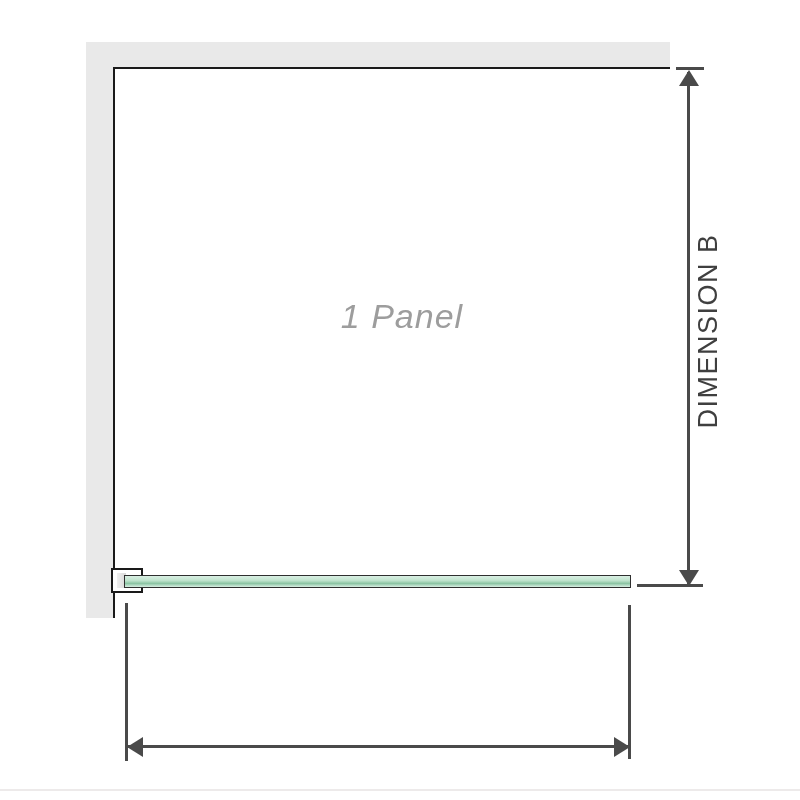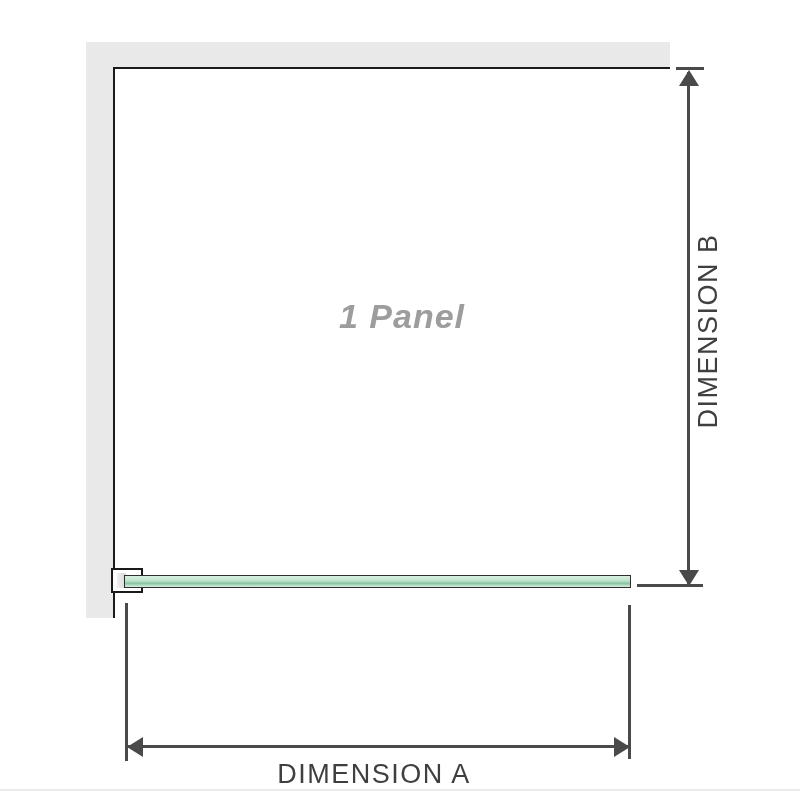--- a/index.html
+++ b/index.html
@@ -15,21 +15,21 @@
   .wall-top{left:86px;top:42px;width:584px;height:25px;}
   .wall-left{left:86px;top:42px;width:27px;height:576px;}
   
   .frame-line{position:absolute;background:var(--outline);z-index:2;}
   .frame-top{left:113px;top:67px;width:557px;height:2px;}
   .frame-left{left:113px;top:67px;width:2px;height:551px;}
   
   .panel-label{
     position:absolute;left:402px;top:316px;
     transform:translate(-50%,-50%);
-    font-size:34px;font-style:italic;font-weight:700;
+    font-size:34px;font-style:italic;font-weight:400;
     color:var(--panel_label_text);letter-spacing:1px;white-space:nowrap;z-index:2;
   }
   
   .bracket{
     position:absolute;left:111px;top:568px;width:28px;height:21px;
     background:var(--bracket_fill);
     border:2.5px solid var(--outline);z-index:3;
   }
   .bracket-inner{
     position:absolute;left:117px;top:573px;width:9px;height:15px;
@@ -100,17 +100,16 @@
   <div class="dim-line dimb-tick-bottom"></div>
   <div class="arrow arrow-up"></div>
   <div class="arrow arrow-down"></div>
   <div class="dim-label dimb-label">DIMENSION B</div>
 
   <div class="dim-line dima-ext-left"></div>
   <div class="dim-line dima-ext-right"></div>
   <div class="dim-line dima-line"></div>
   <div class="arrow arrow-left"></div>
   <div class="arrow arrow-right"></div>
-  <div class="dim-label dima-label">DIMENSION A</div>
 
   <div class="page-divider"></div>
 
 </div>
 
 </body></html>

